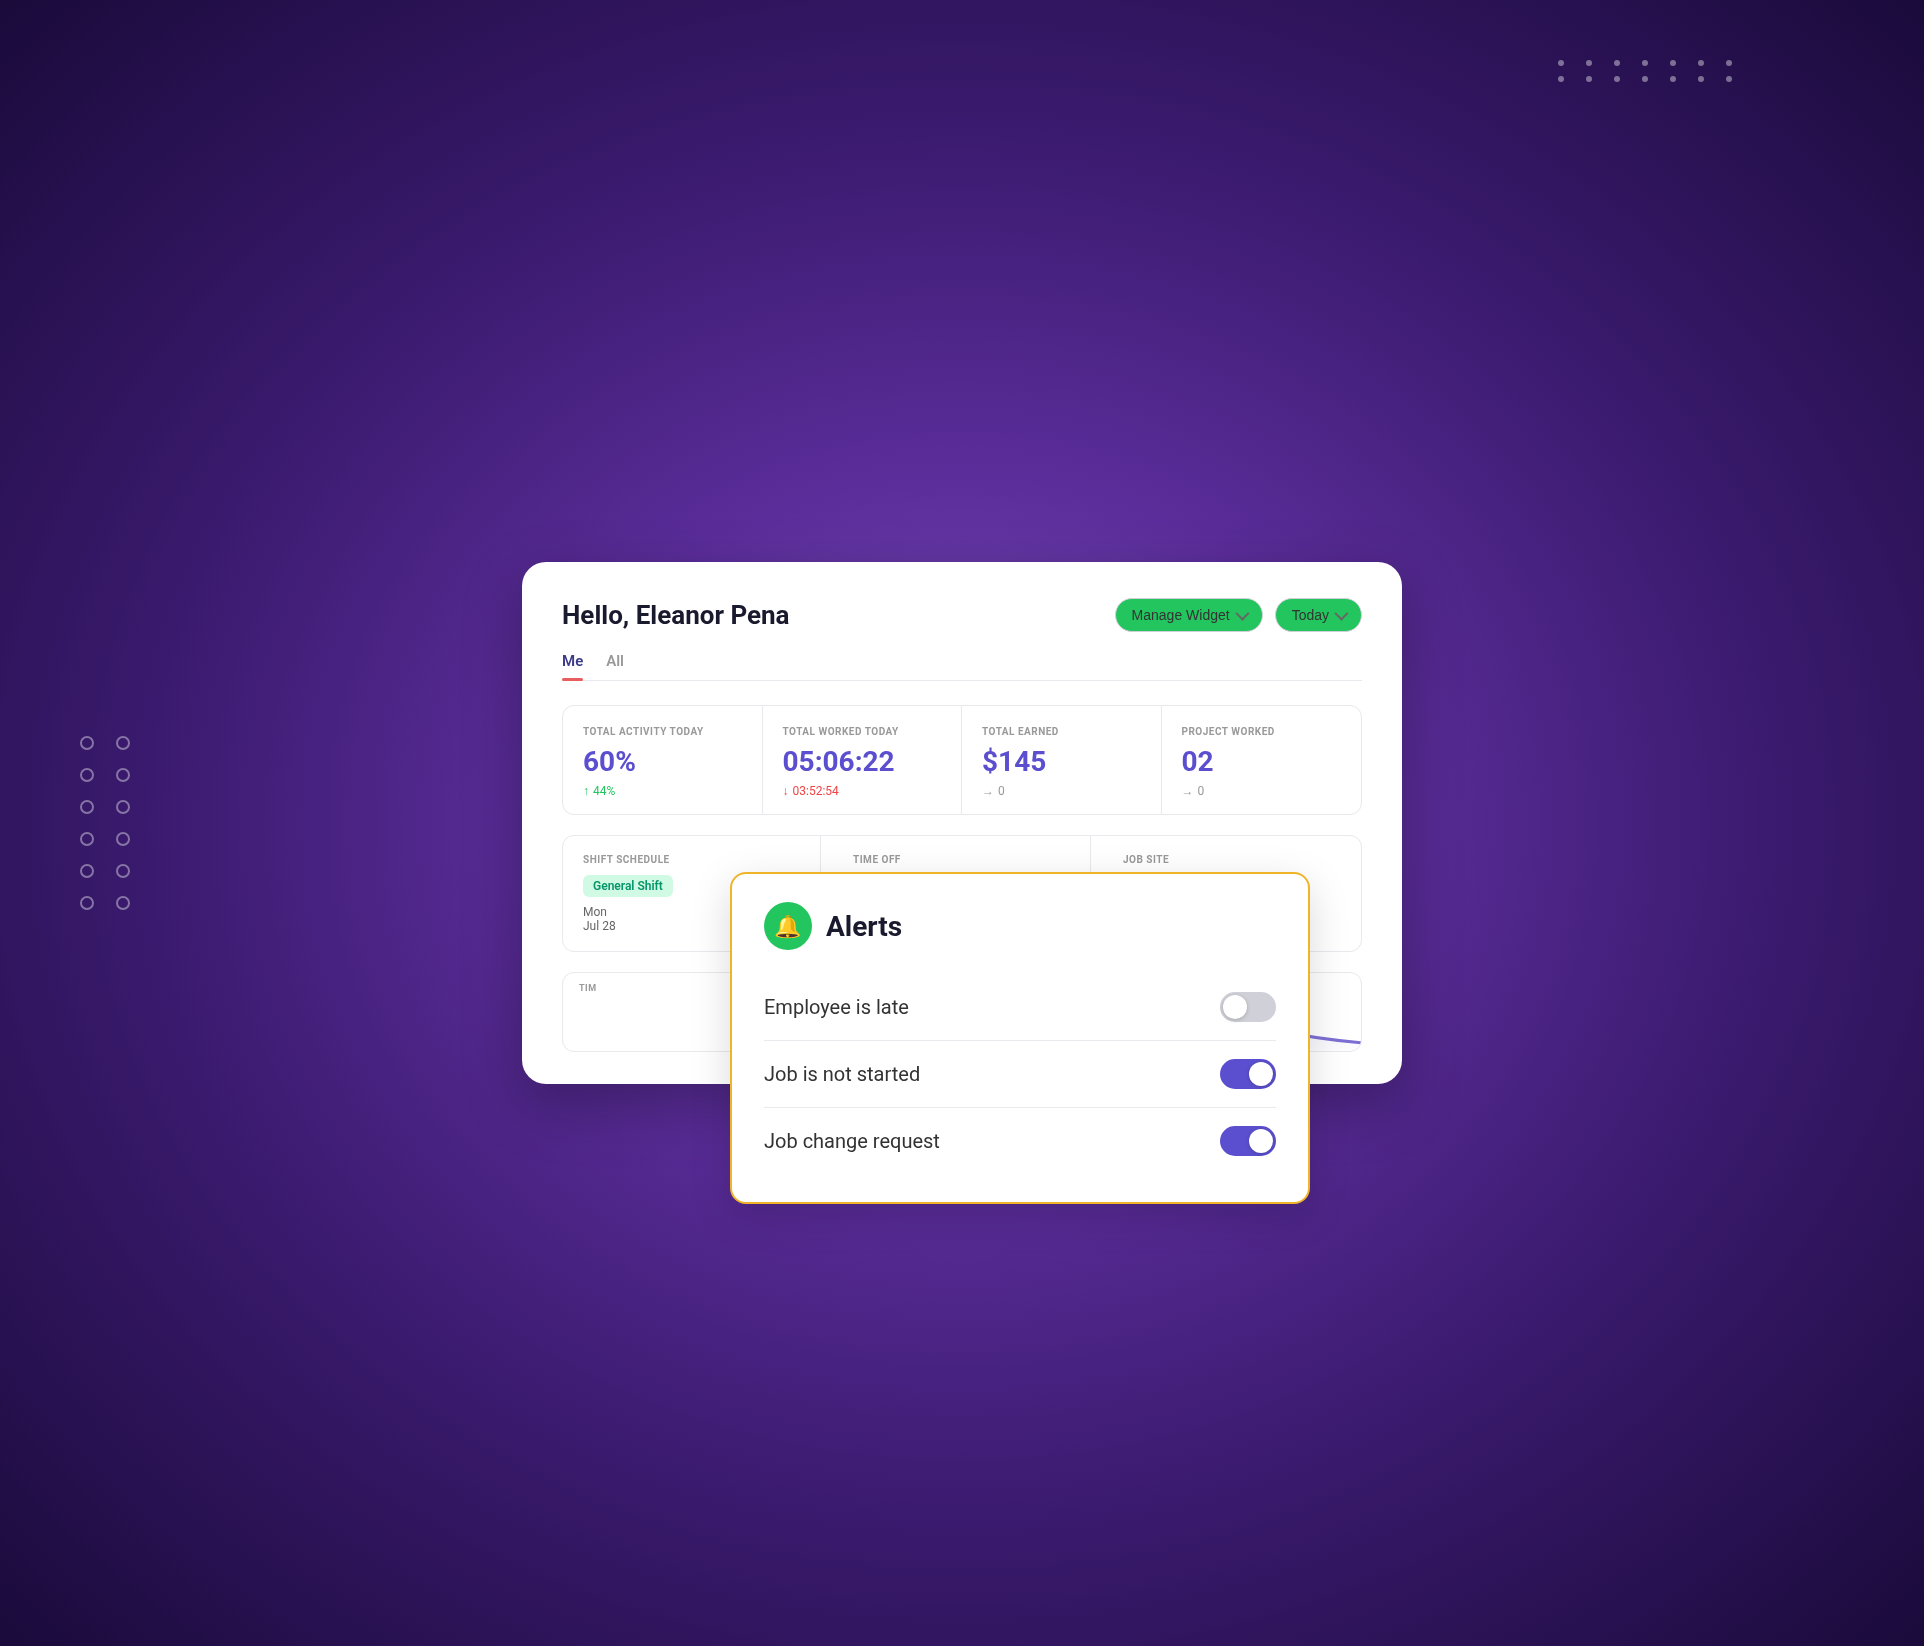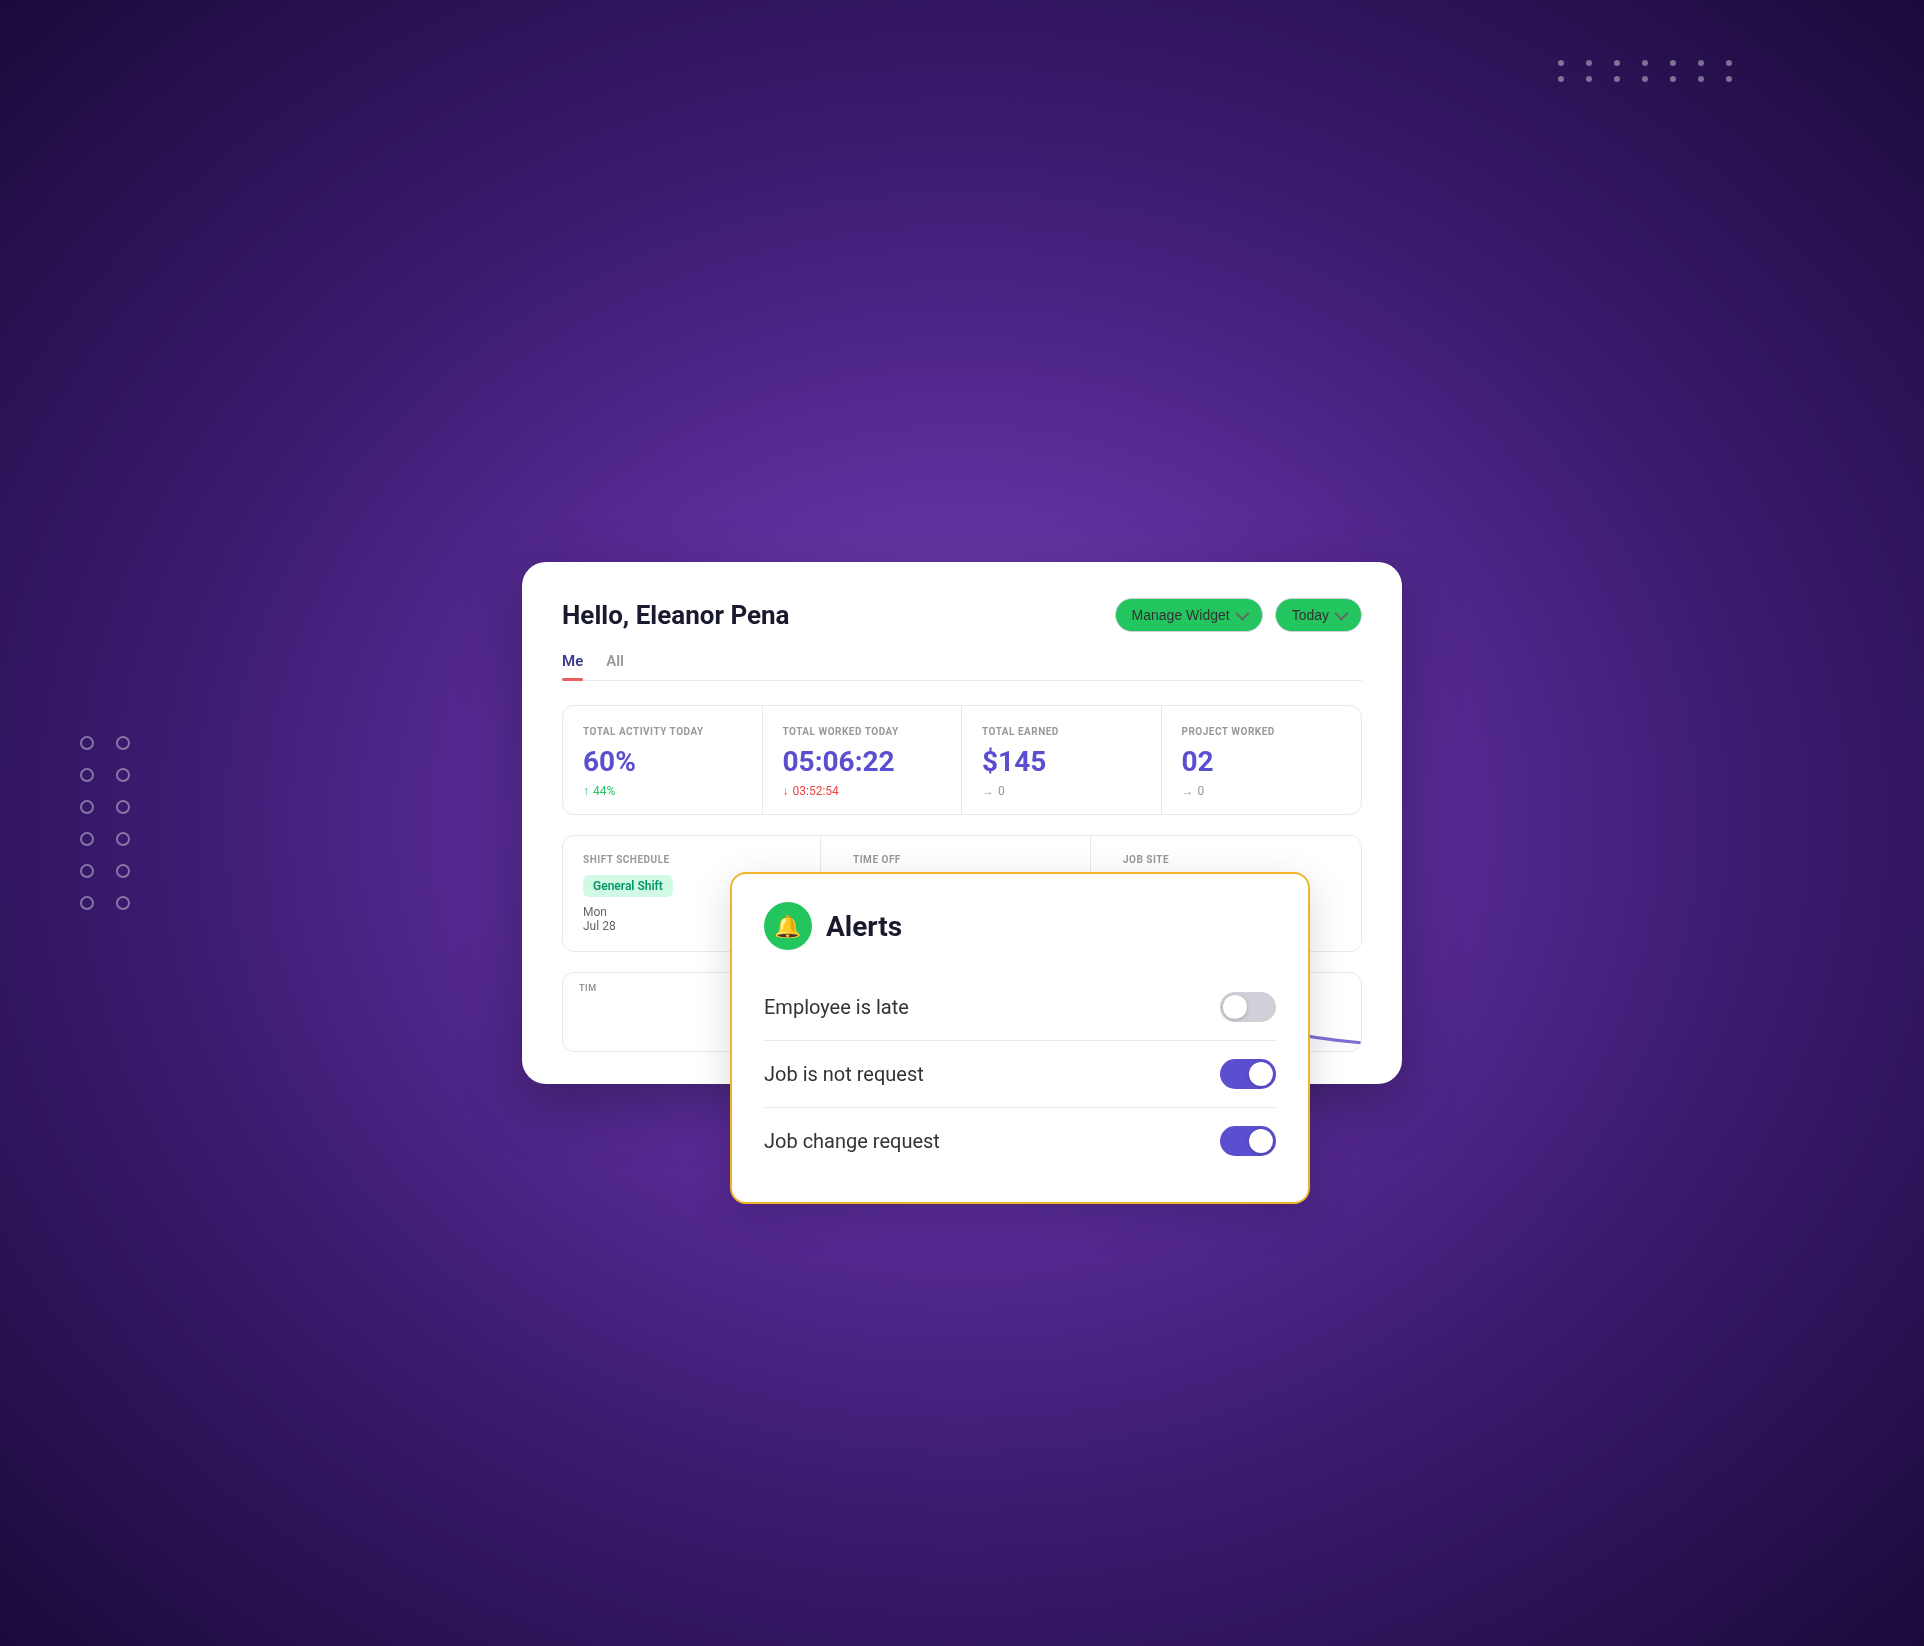--- a/index.html
+++ b/index.html
@@ -547,21 +547,21 @@
     <div class="alert-row">
       <span class="alert-text">Employee is late</span>
       <div class="toggle">
         <div class="toggle-track off">
           <div class="toggle-thumb"></div>
         </div>
       </div>
     </div>
 
     <div class="alert-row">
-      <span class="alert-text">Job is not request</span>
+      <span class="alert-text">Job is not started</span>
       <div class="toggle">
         <div class="toggle-track on">
           <div class="toggle-thumb"></div>
         </div>
       </div>
     </div>
 
     <div class="alert-row">
       <span class="alert-text">Job change request</span>
       <div class="toggle">

